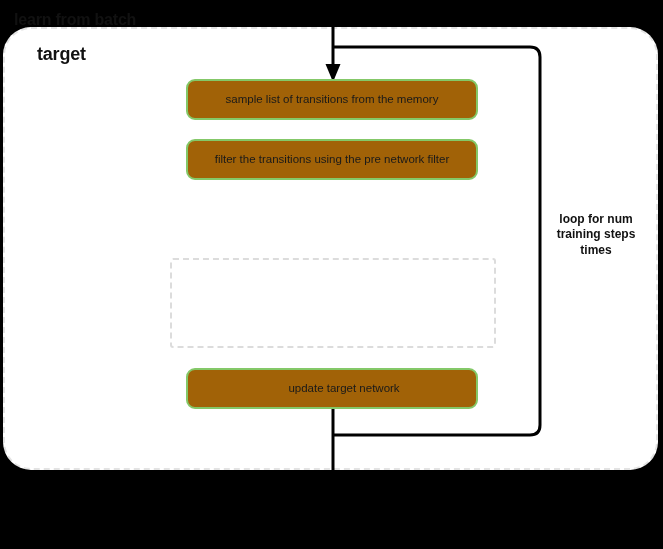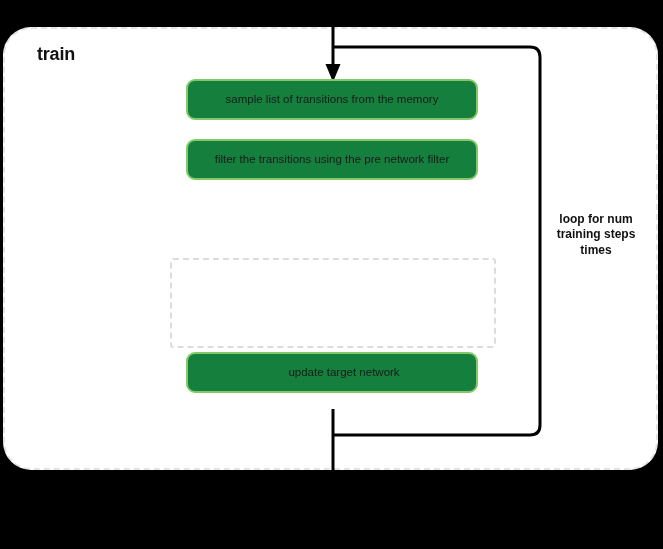--- a/index.html
+++ b/index.html
@@ -45,39 +45,39 @@
     white-space: nowrap;
   }
 
   
   .proc-box {
     position: absolute;
     left: 186px;
     width: 292px;
     height: 41px;
     box-sizing: border-box;
-    background: #15803d;
+    background: #a16207;
     border: 2.5px solid #84c868;
     border-radius: 9px;
     display: flex;
     align-items: center;
     justify-content: center;
   }
   .proc-box .proc-label {
     font-size: 11.5px;
     color: #1a1a1a;
     line-height: 1.2;
     text-align: center;
     white-space: nowrap;
   }
 
   .box-sample  { top: 79px;  }
   .box-filter  { top: 139px; }
   .box-convert { top: 199px; }
-  .box-update  { top: 352px; padding-left: 24px; }
+  .box-update  { top: 368px; padding-left: 24px; }
 
   
   .subgroup {
     position: absolute;
     left: 170px;
     top: 258px;
     width: 326px;
     height: 90px;
     box-sizing: border-box;
     background: #ffffff;
@@ -119,23 +119,24 @@
     line-height: 1.28;
   }
 </style>
 </head>
 <body>
 
 <div id="canvas">
 
   <div class="train-container"></div>
 
-  <div class="train-title">train</div>
+  <div class="train-title">target</div>
 
   <div class="subgroup"></div>
+  <div class="subgroup-title">learn from batch</div>
 
   <svg class="wires" viewBox="0 0 663 549" xmlns="http://www.w3.org/2000/svg">
 
     <path d="M333,0 L333,70" stroke="#000000" stroke-width="3" fill="none"></path>
     <polygon points="333,82 325.5,64 340.5,64" fill="#000000"></polygon>
 
     <path d="M333,47 L530,47 Q540,47 540,57 L540,425 Q540,435 530,435 L333,435" stroke="#000000" stroke-width="3" fill="none" stroke-linecap="butt"></path>
 
     <path d="M333,409 L333,496" stroke="#000000" stroke-width="3" fill="none"></path>
   </svg>

